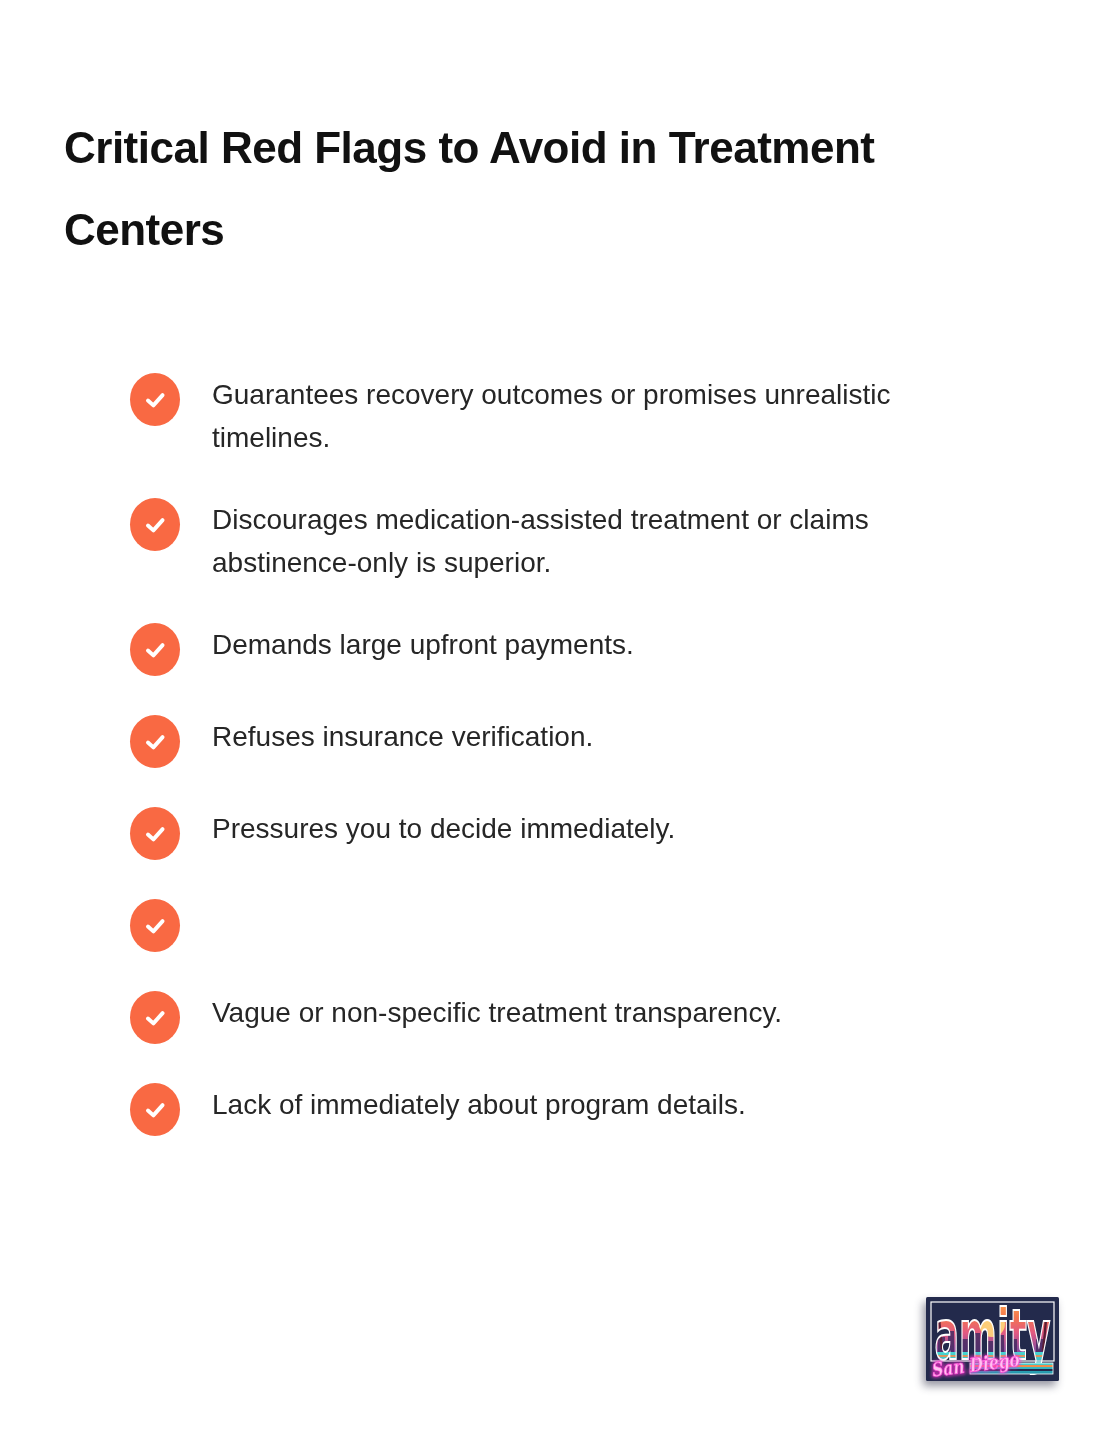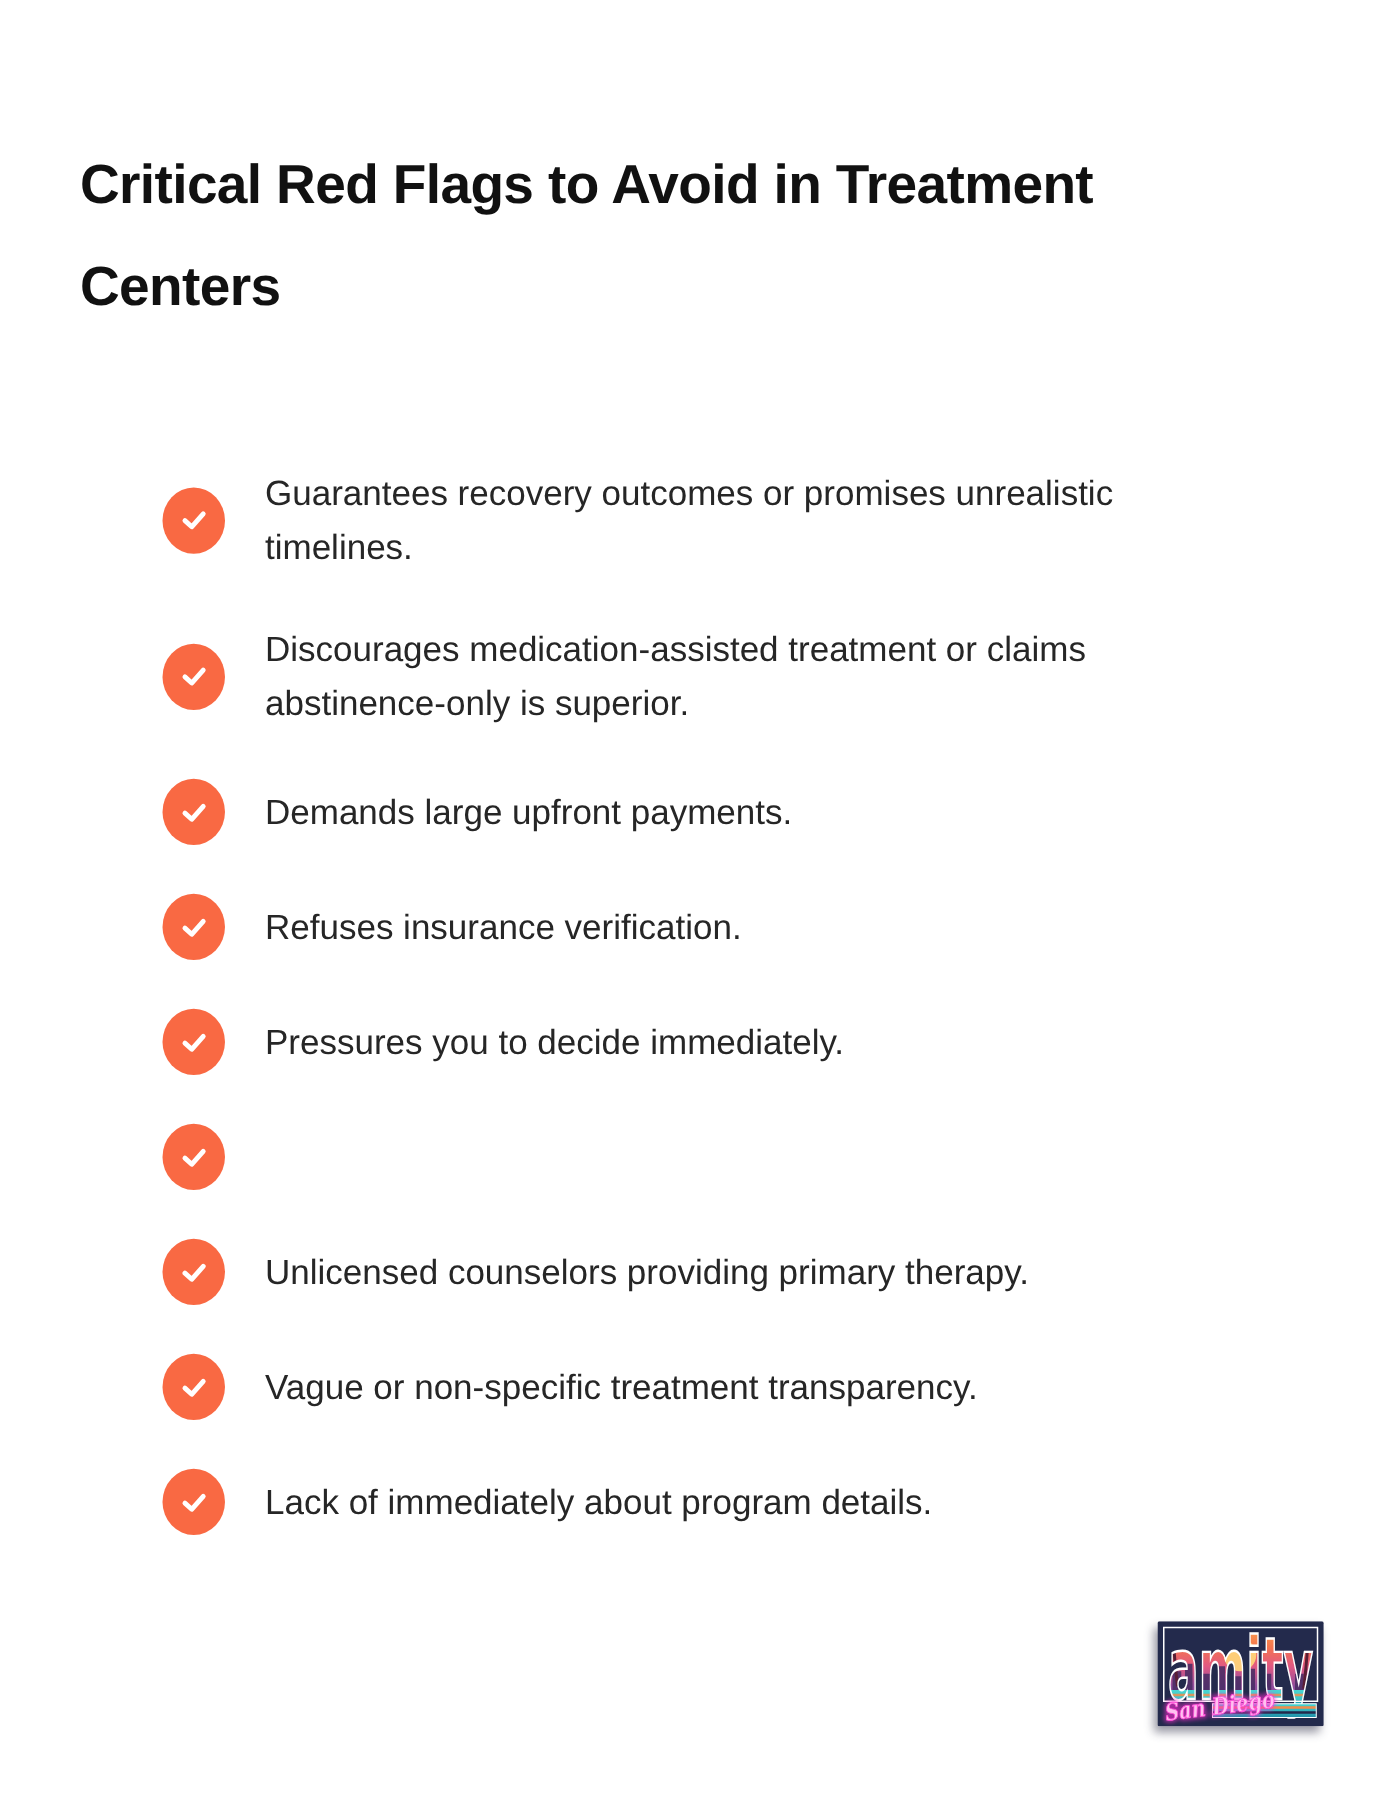--- a/index.html
+++ b/index.html
@@ -26,21 +26,21 @@
   .checklist {
     position: absolute;
     left: 130px;
     top: 373px;
     display: flex;
     flex-direction: column;
     gap: 39px;
   }
   .check-item {
     display: flex;
-    align-items: center;
+    align-items: flex-start;
     gap: 32px;
   }
   .check-badge {
     flex: 0 0 auto;
     width: 50px;
     height: 53px;
     border-radius: 50%;
     background: #F96943;
     display: flex;
     align-items: center;
@@ -119,28 +119,20 @@
     </div>
 
     <div class="check-item">
       <span class="check-badge">
         <svg width="26" height="26" viewBox="0 0 24 24" aria-hidden="true">
           <polyline points="5.5,12.5 10.5,17 19,7.5" fill="none" stroke="#ffffff" stroke-width="3.6" stroke-linecap="round" stroke-linejoin="round"></polyline>
         </svg>
       </span>
     </div>
 
-    <div class="check-item">
-      <span class="check-badge">
-        <svg width="26" height="26" viewBox="0 0 24 24" aria-hidden="true">
-          <polyline points="5.5,12.5 10.5,17 19,7.5" fill="none" stroke="#ffffff" stroke-width="3.6" stroke-linecap="round" stroke-linejoin="round"></polyline>
-        </svg>
-      </span>
-      <p class="check-item-label">Unlicensed counselors providing primary therapy.</p>
-    </div>
 
     <div class="check-item">
       <span class="check-badge">
         <svg width="26" height="26" viewBox="0 0 24 24" aria-hidden="true">
           <polyline points="5.5,12.5 10.5,17 19,7.5" fill="none" stroke="#ffffff" stroke-width="3.6" stroke-linecap="round" stroke-linejoin="round"></polyline>
         </svg>
       </span>
       <p class="check-item-label">Vague or non-specific treatment transparency.</p>
     </div>
 

